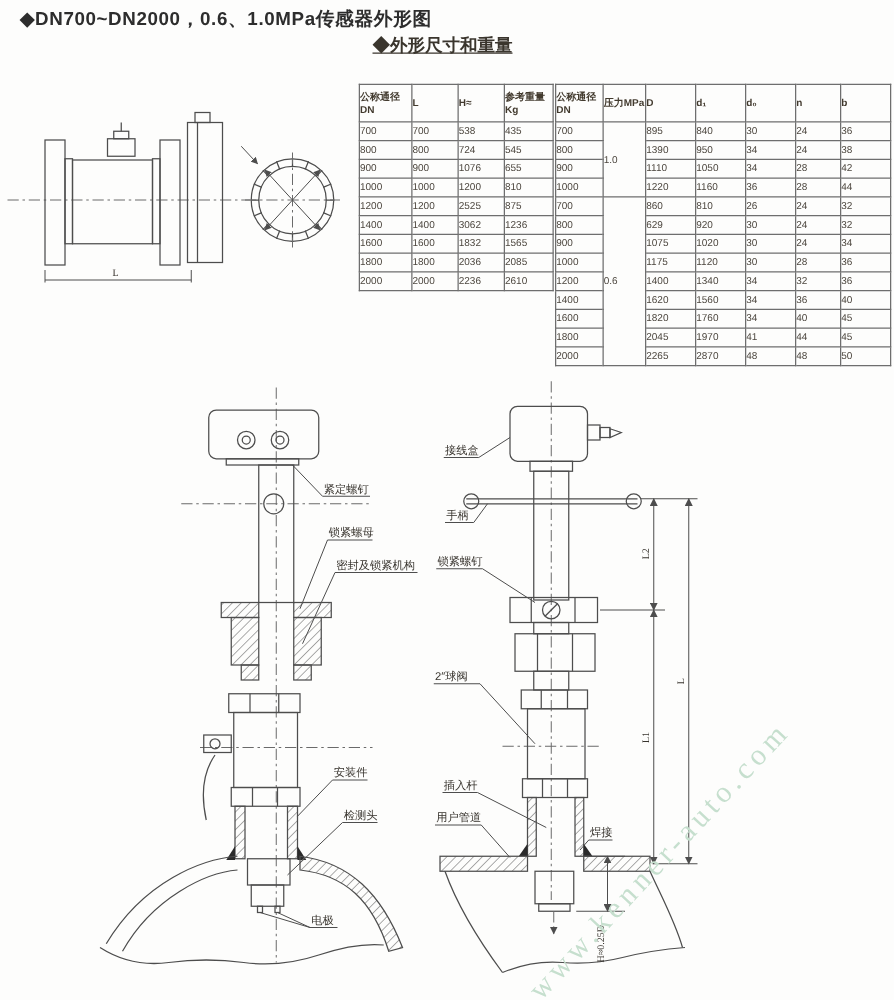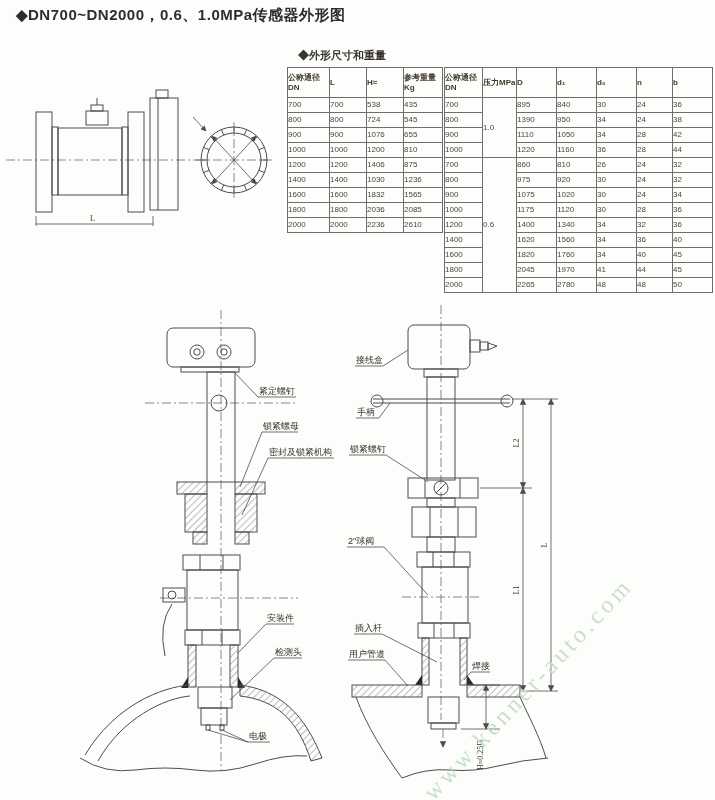--- a/index.html
+++ b/index.html
@@ -1,22 +1,22 @@
 <!DOCTYPE html>
 <html><head>
 <meta charset="utf-8">
 <style>
   html,body{margin:0;padding:0;}
   body{font-family:"Liberation Sans",sans-serif;background:#ffffff;}
   #page{position:relative;width:715px;height:800px;background:#fdfdfc;overflow:hidden;padding-left:36px;}
 
   .title{position:absolute;left:16px;top:6px;font-size:15px;font-weight:bold;
          color:#2d2d2d;letter-spacing:.5px;}
-  .tables-caption{position:absolute;left:298px;top:48px;font-size:11px;
-         font-weight:bold;color:#3a352d;}
+  .tables-caption{position:absolute;left:298px;top:28px;font-size:14px;
+         font-weight:bold;color:#3a352d;text-decoration:underline;}
 
   table{border-collapse:collapse;table-layout:fixed;
         font:8px "Liberation Sans",sans-serif;color:#4c463e;text-align:left;}
   th,td{border:1px solid #6e6e6e;padding:0;height:14px;line-height:1.15;
         white-space:pre-line;overflow:hidden;}
   th{font-weight:bold;height:29px;color:#423a2e;}
   #dim-table{position:absolute;left:287px;top:67px;width:155px;}
   #flange-table{position:absolute;left:444px;top:67px;width:268px;}
 
   svg{position:absolute;}
@@ -81,27 +81,27 @@
         </tr>
         <tr>
           <td>1000</td>
           <td>1000</td>
           <td>1200</td>
           <td>810</td>
         </tr>
         <tr>
           <td>1200</td>
           <td>1200</td>
-          <td>1406</td>
+          <td>2525</td>
           <td>875</td>
         </tr>
         <tr>
           <td>1400</td>
           <td>1400</td>
-          <td>1030</td>
+          <td>3062</td>
           <td>1236</td>
         </tr>
         <tr>
           <td>1600</td>
           <td>1600</td>
           <td>1832</td>
           <td>1565</td>
         </tr>
         <tr>
           <td>1800</td>
@@ -178,21 +178,21 @@
           <td>700</td>
           <td rowspan="9">0.6</td>
           <td>860</td>
           <td>810</td>
           <td>26</td>
           <td>24</td>
           <td>32</td>
         </tr>
         <tr>
           <td>800</td>
-          <td>975</td>
+          <td>629</td>
           <td>920</td>
           <td>30</td>
           <td>24</td>
           <td>32</td>
         </tr>
         <tr>
           <td>900</td>
           <td>1075</td>
           <td>1020</td>
           <td>30</td>
@@ -235,21 +235,21 @@
           <td>1800</td>
           <td>2045</td>
           <td>1970</td>
           <td>41</td>
           <td>44</td>
           <td>45</td>
         </tr>
         <tr>
           <td>2000</td>
           <td>2265</td>
-          <td>2780</td>
+          <td>2870</td>
           <td>48</td>
           <td>48</td>
           <td>50</td>
         </tr>
       </tbody>
   </table>
 
   <svg id="meter-svg" width="290" height="165" viewBox="0 0 290 165">
     <g>
       <line class="cl" x1="6" y1="75" x2="200" y2="75"></line>

